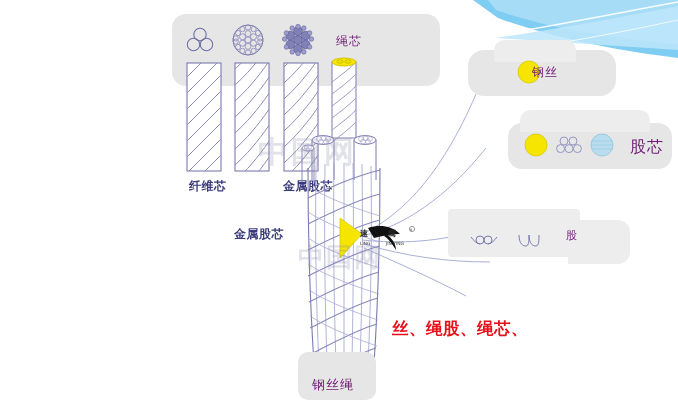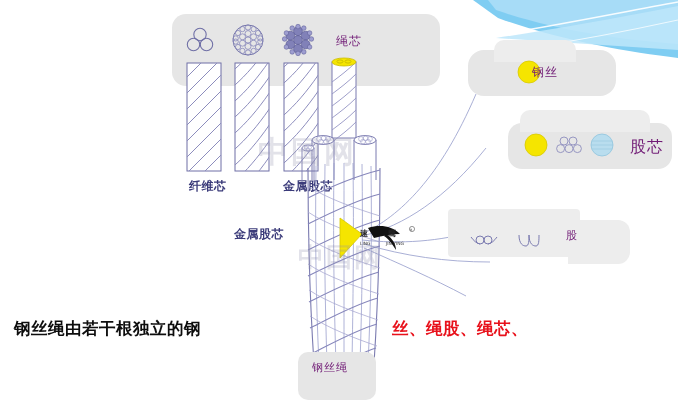--- a/index.html
+++ b/index.html
@@ -385,27 +385,26 @@
     <svg width="30" height="16" viewBox="0 0 30 16">
       <g fill="none" stroke="#7b7bb0" stroke-width="1">
         <path d="M5,3 C5,12 9,14 12,14 C15,14 15,8 15,3"></path>
         <path d="M15,3 C15,12 19,14 22,14 C25,14 25,8 25,3"></path>
       </g>
     </svg>
   </div>
   <span class="cjk-label" style="left:566px;top:228px;font-size:11px;">股</span>
 
   <div class="panel" style="left:298px;top:352px;width:78px;height:48px;border-radius:10px;"></div>
-  <span class="cjk-label" style="left:312px;top:360px;font-size:11px;">钢丝绳</span>
+  <span class="cjk-label" style="left:312px;top:376px;font-size:13px;">钢丝绳</span>
 
   <div class="watermark" style="left:258px;top:132px;">中国网</div>
   <div class="wm2" style="left:298px;top:240px;">中国网</div>
 
   <div class="para" style="left:14px;top:282px;width:272px;">
-    <div>钢丝绳由若干根独立的钢</div>
     
   </div>
 
   <div class="para" style="left:392px;top:282px;width:276px;">
     <div class="red">丝、绳股、绳芯、</div>
     
   </div>
 
 </div>
 

